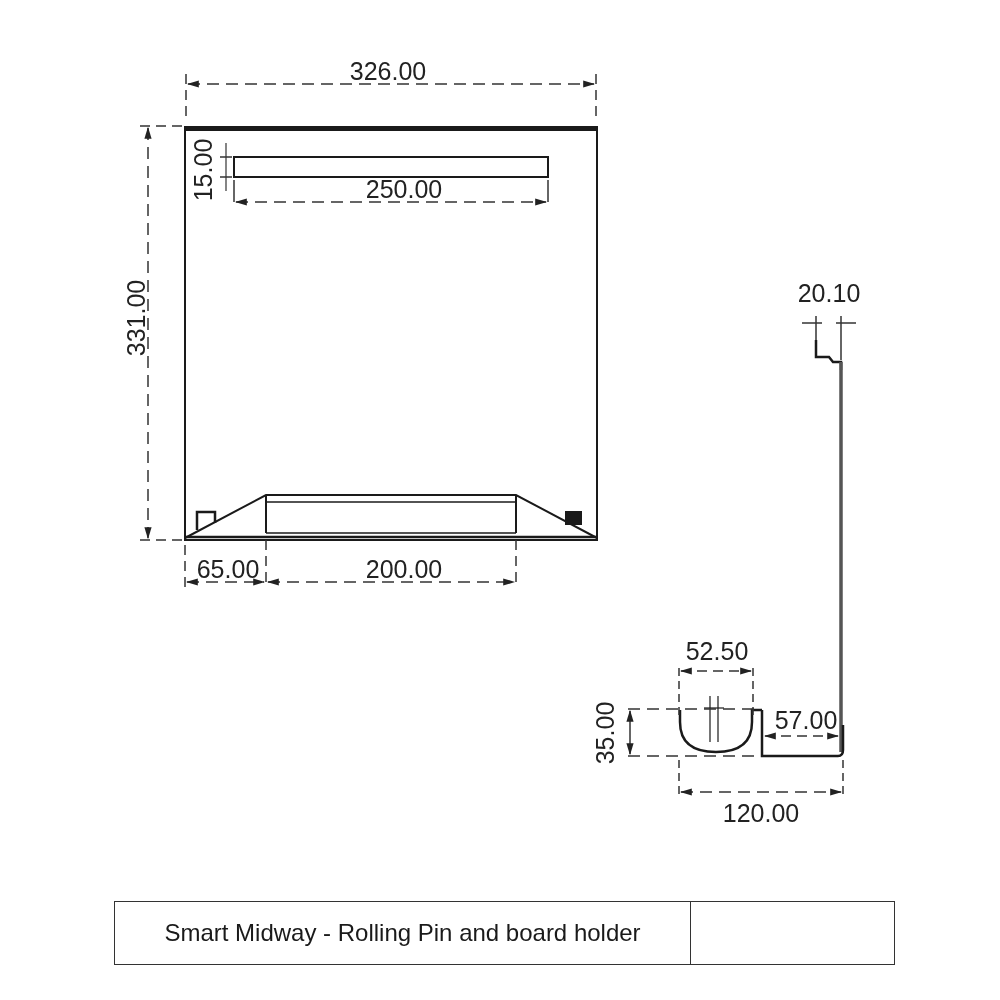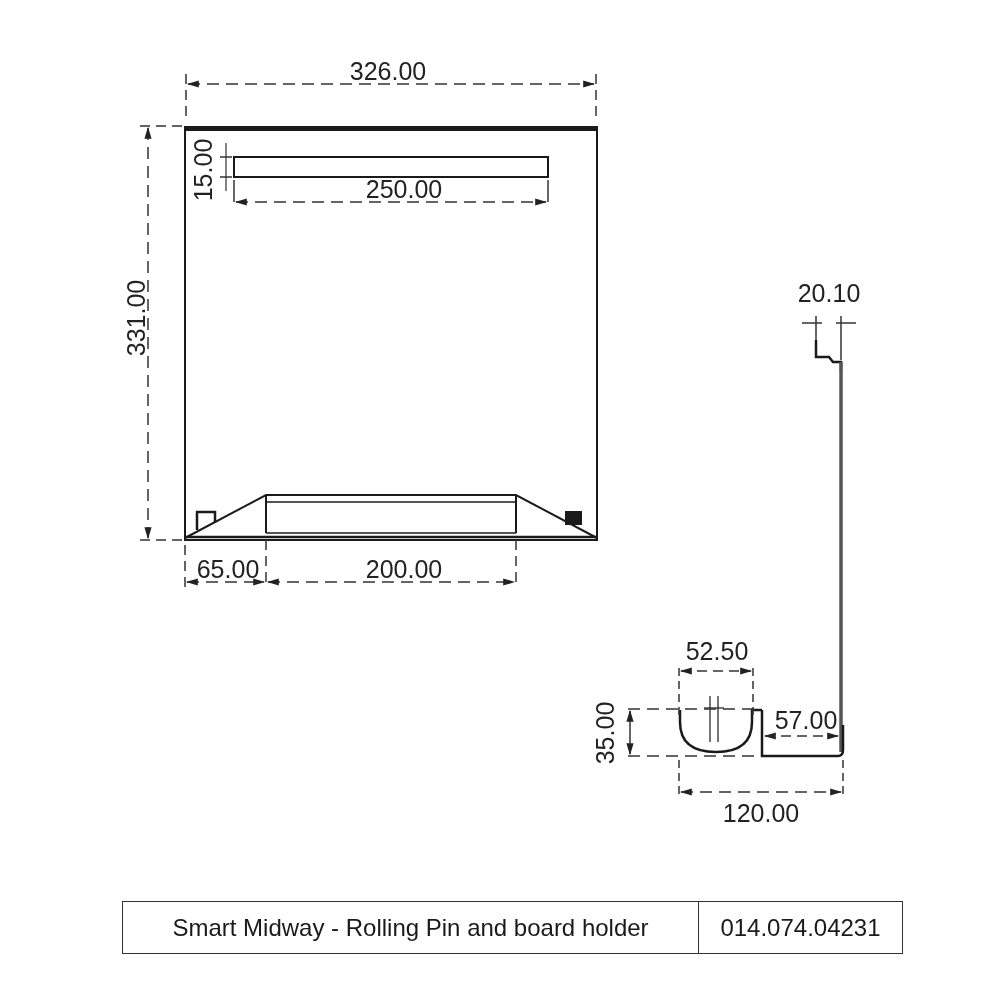--- a/index.html
+++ b/index.html
@@ -1,19 +1,19 @@
 <!DOCTYPE html>
 <html><head>
   <meta charset="utf-8">
   <style>
     html, body { margin: 0; padding: 0; background: #ffffff; }
     body { width: 1000px; height: 1000px; position: relative; overflow: hidden; font-family: "Liberation Sans", sans-serif; }
     svg { position: absolute; left: 0; top: 0; }
     .dim-text { font-family: "Liberation Sans", sans-serif; font-size: 25px; fill: #222; }
-    .title-block { position: absolute; left: 122px; top: 901px; width: 781px; height: 53px; border: 1px solid #333; display: flex; box-sizing: border-box; }
+    .title-block { position: absolute; left: 114px; top: 901px; width: 781px; height: 64px; border: 1px solid #333; display: flex; box-sizing: border-box; }
     .title-cell { display: flex; align-items: center; justify-content: center; font-family: "Liberation Sans", sans-serif; font-size: 24px; color: #1a1a1a; white-space: nowrap; }
     .title-name { width: 575px; border-right: 1px solid #333; }
     .title-code { flex: 1; }
   </style>
 </head>
 <body>
 
 <svg width="1000" height="1000" viewBox="0 0 1000 1000">
   <defs>
     <marker id="arr" viewBox="0 0 10 10" refX="9" refY="5" markerWidth="8" markerHeight="8" orient="auto-start-reverse">
@@ -113,14 +113,13 @@
 
   <text class="dim-text" x="829" y="302" text-anchor="middle">20.10</text>
   <text class="dim-text" x="717" y="660" text-anchor="middle">52.50</text>
   <text class="dim-text" x="614" y="733" text-anchor="middle" transform="rotate(-90 614 733)">35.00</text>
   <text class="dim-text" x="806" y="729" text-anchor="middle">57.00</text>
   <text class="dim-text" x="761" y="822" text-anchor="middle">120.00</text>
 </svg>
 
 <div class="title-block">
   <div class="title-cell title-name">Smart Midway - Rolling Pin and board holder</div>
-  <div class="title-cell title-code">014.074.04231</div>
 </div>
 
 </body></html>

